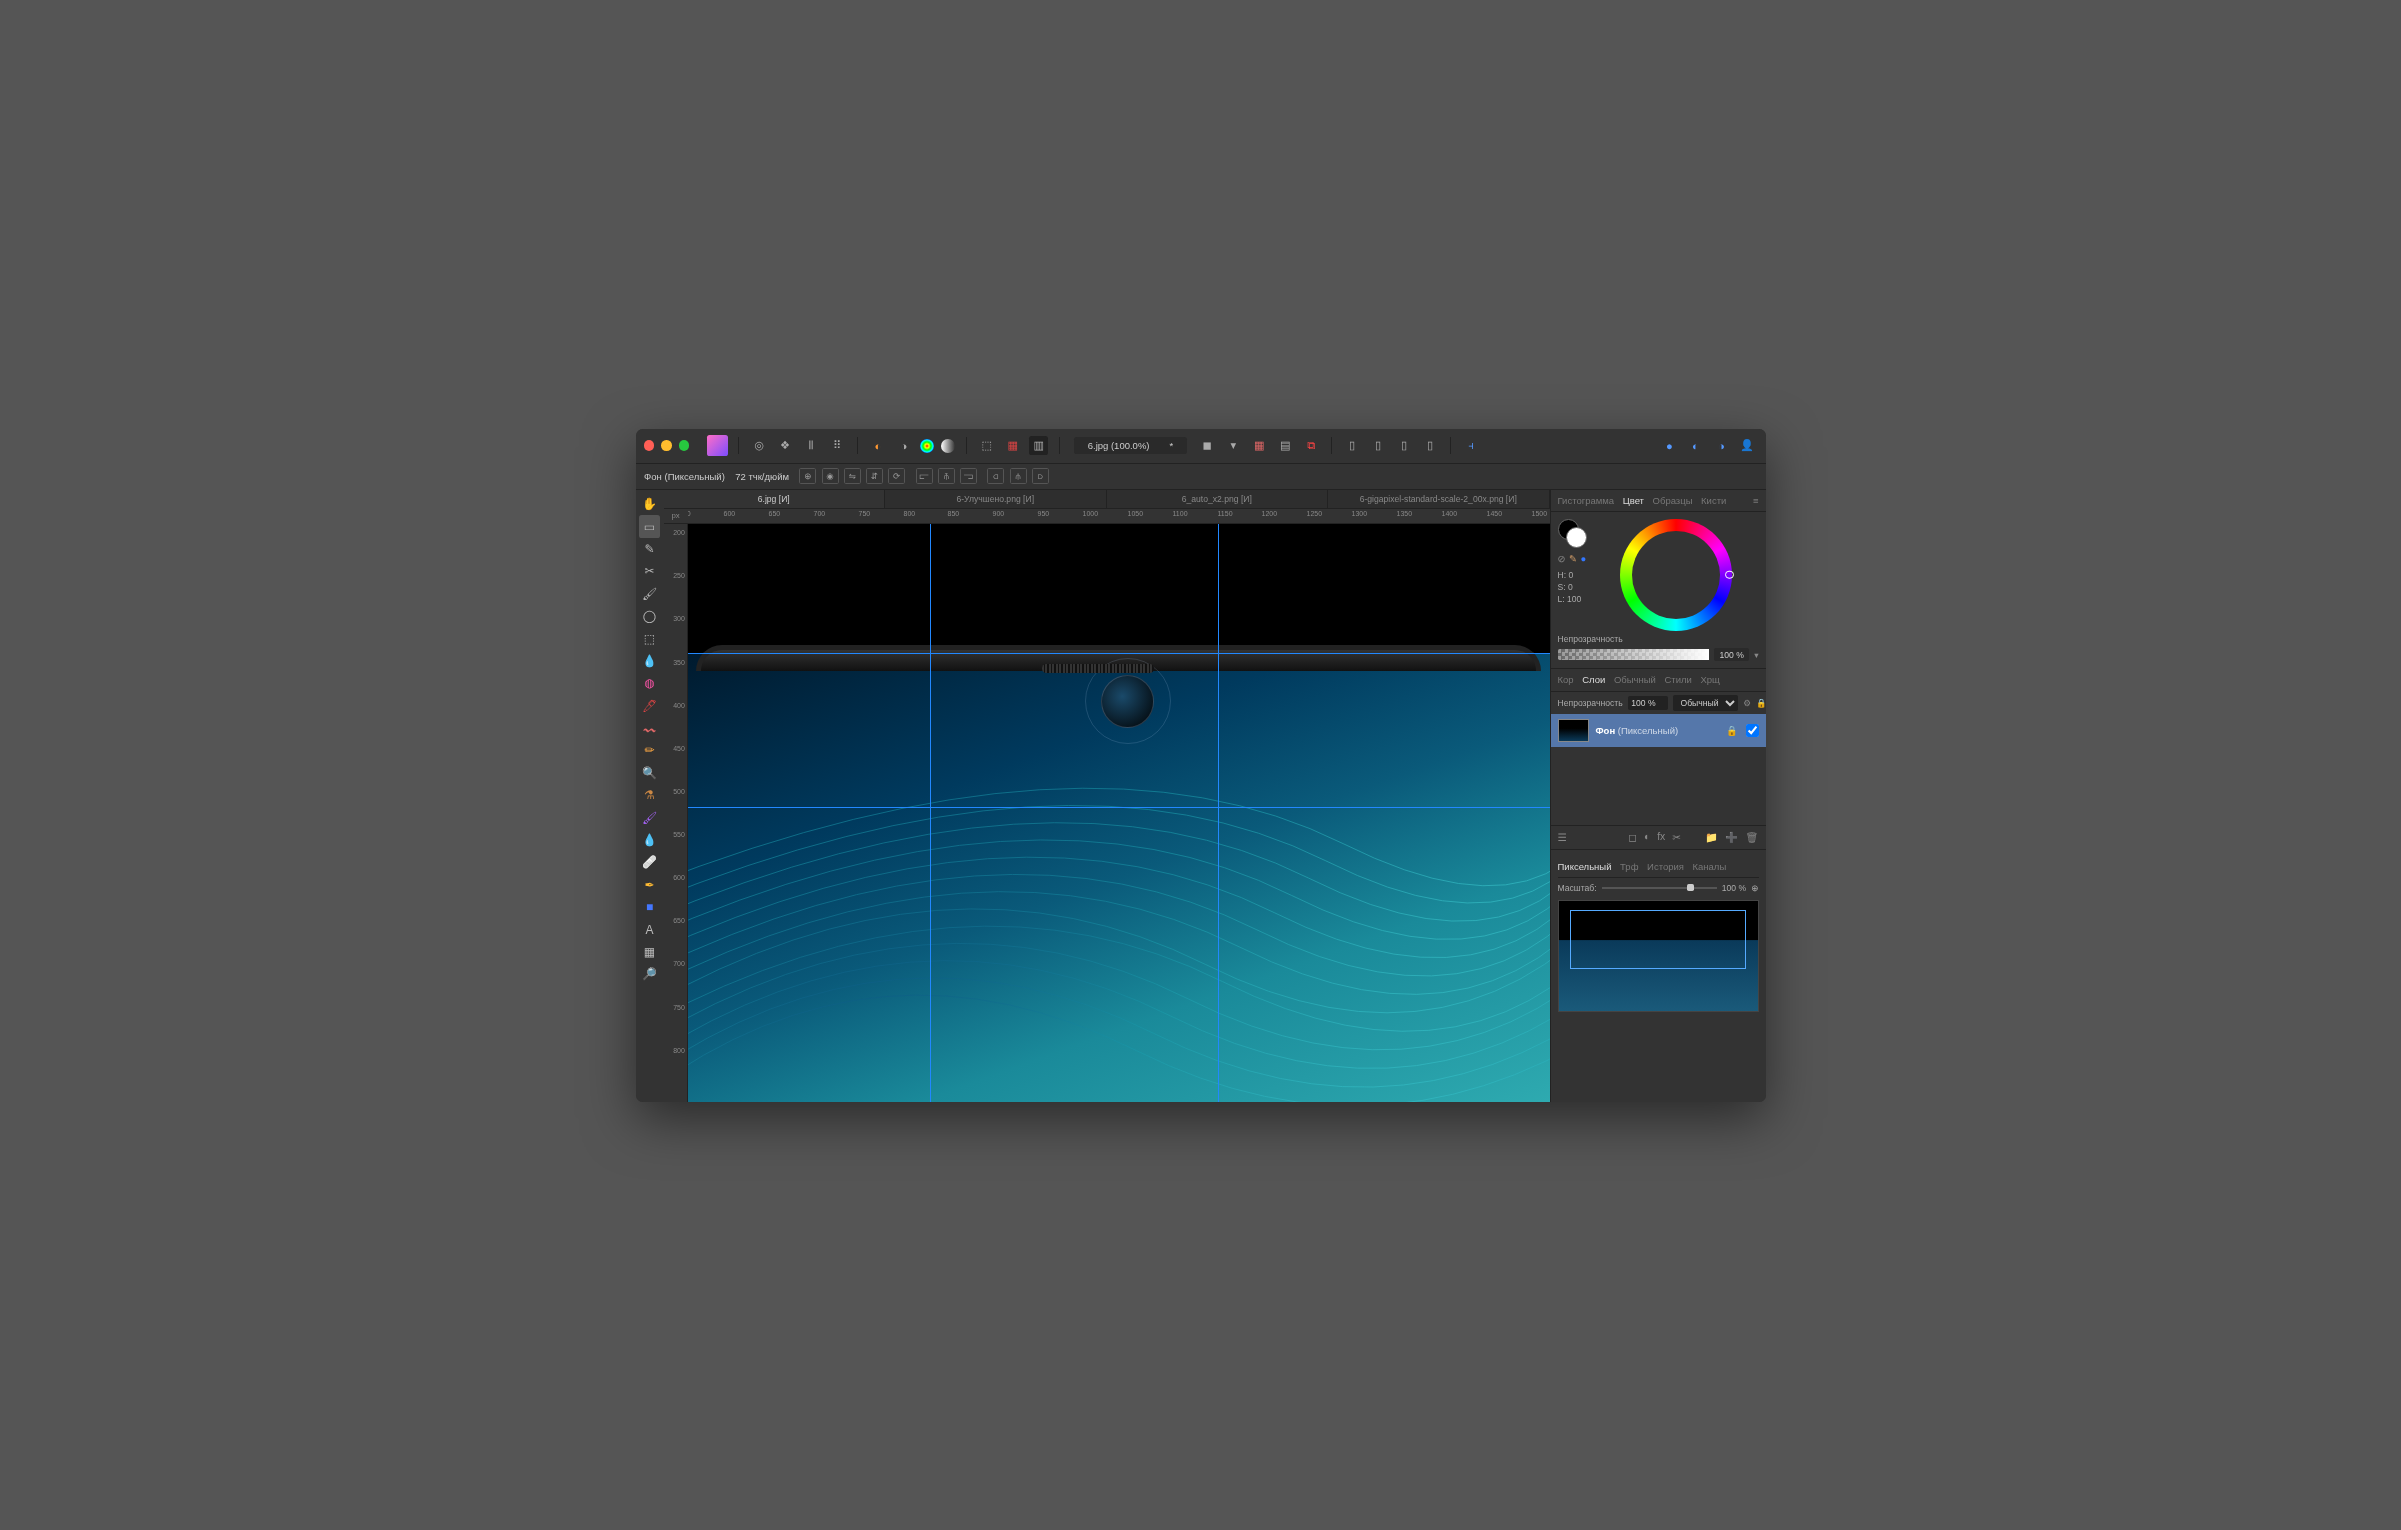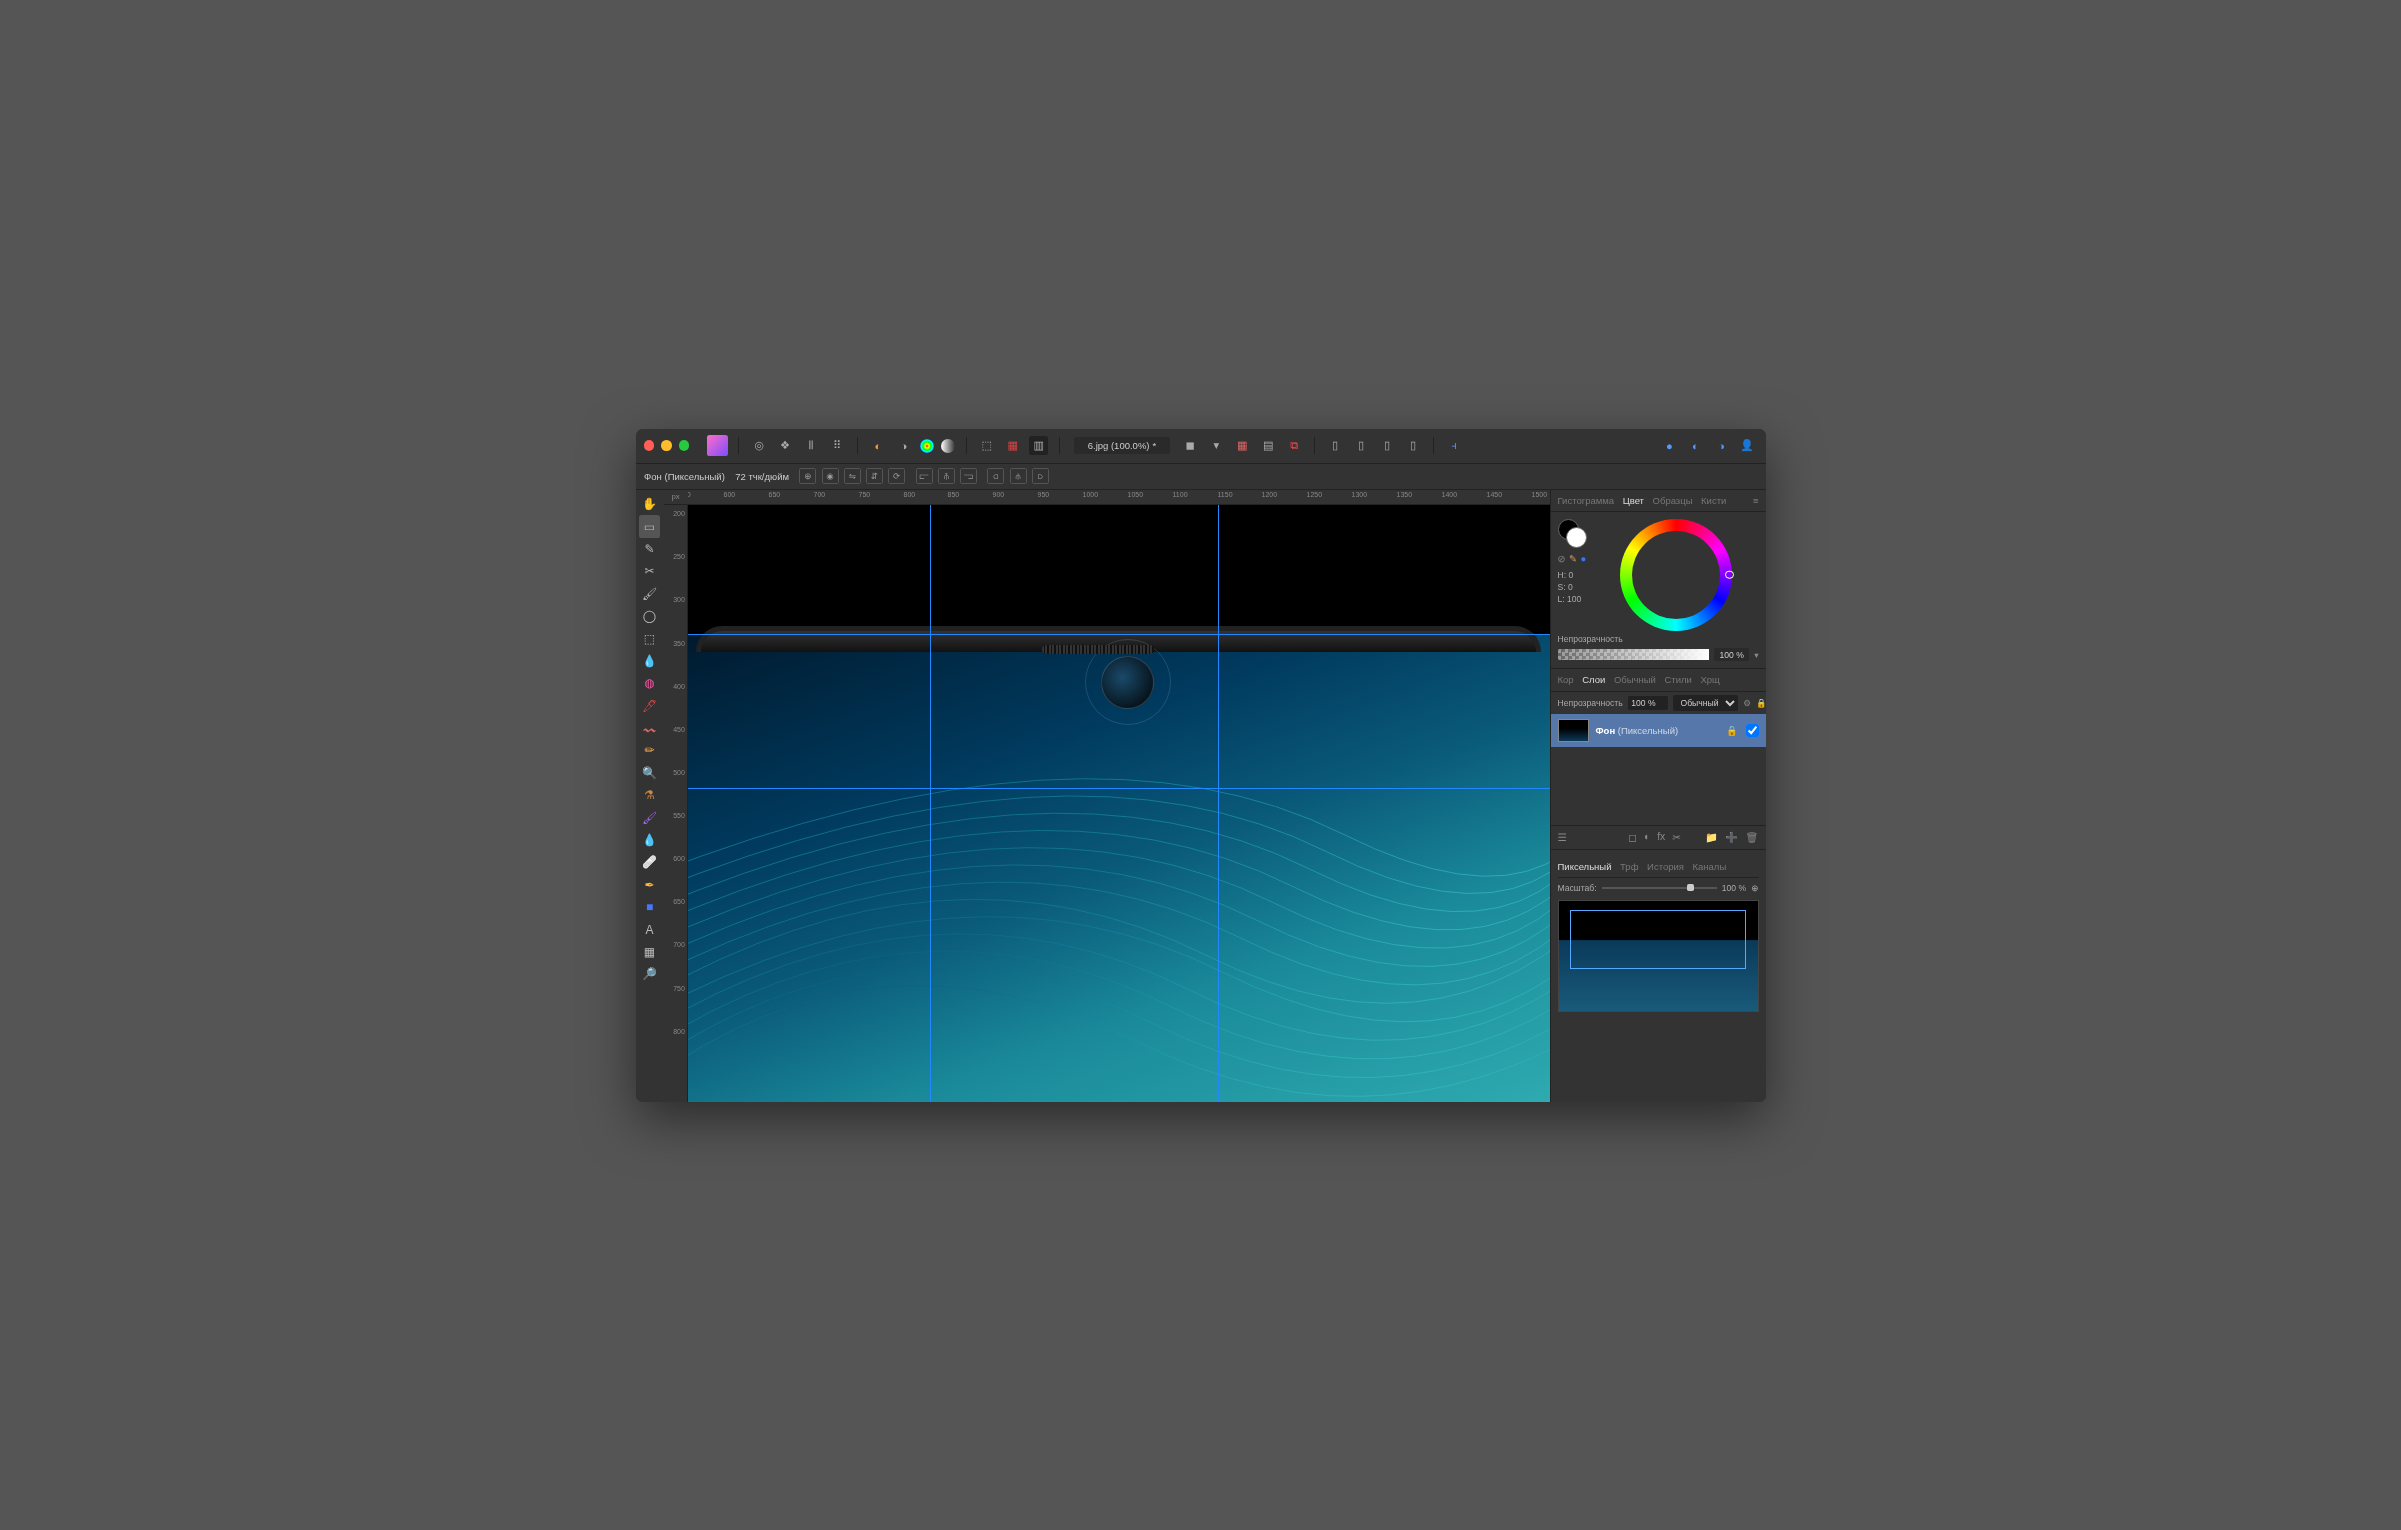--- a/index.html
+++ b/index.html
@@ -7,21 +7,21 @@
 .window { width:1130px; height:673px; background:#333; border-radius:7px; box-shadow:0 17px 52px rgba(0,0,0,.5); display:flex; flex-direction:column; overflow:hidden; position:relative; }
 
 
 .titlebar { height:35px; background:#333; display:flex; align-items:center; padding:0 8.6px; gap:7px; border-bottom:0.9px solid #222; }
 .traffic { display:flex; gap:7px; margin-right:10.4px; }
 .dot { width:10.4px; height:10.4px; border-radius:50%; }
 .dot.red{background:#ff5f56}.dot.yel{background:#ffbd2e}.dot.grn{background:#27c93f}
 .t-icon{width:19px;height:19px;display:flex;align-items:center;justify-content:center;color:#aaa;font-size:11.2px;border-radius:2.6px;}
 .t-icon.on{background:#222;}
 .logo{width:21px;height:21px;background:linear-gradient(135deg,#ff6ec7,#7c4dff);border-radius:2.6px;}
-.doctitle{background:#2a2a2a;padding:2.6px 14px;border-radius:2.6px;color:#ccc;font-size:9.5px;margin:0 3.5px;display:flex;align-items:center;gap:3px;}
+.doctitle{background:#2a2a2a;padding:2.6px 14px;border-radius:2.6px;color:#ccc;font-size:9.5px;margin:0 3.5px;display:flex;align-items:center;gap:20px;}
 .sep{width:0.9px;height:17px;background:#222;margin:0 3.5px;}
 
 
 .ctxbar{height:26px;background:#333;display:flex;align-items:center;padding:0 8.6px;gap:10.4px;color:#ccc;font-size:9.5px;border-bottom:0.9px solid #222;}
 .ctx-group{display:flex;gap:5.2px;align-items:center;}
 .ctx-btn{width:17px;height:15.5px;border:0.9px solid #555;border-radius:1.7px;display:flex;align-items:center;justify-content:center;font-size:8.6px;color:#999;}
 
 
 .main{flex:1;display:flex;overflow:hidden;}
 .toolbar{width:28px;background:#333;display:flex;flex-direction:column;align-items:center;padding-top:3.5px;gap:0;}
@@ -174,20 +174,34 @@
       <div class="tool" style="color:#5ad">💧</div>
       <div class="tool" style="color:#d98">🩹</div>
       <div class="tool" style="color:#fb3">✒</div>
       <div class="tool" style="color:#47f">■</div>
       <div class="tool">A</div>
       <div class="tool">▦</div>
       <div class="tool" style="color:#5bf">🔎</div>
     </div>
 
     <div class="center">
+      <div class="doctabs">
+        <div class="doctab active">
+            <span>6.jpg [И]</span>
+          </div>
+        <div class="doctab">
+            <span>6-Улучшено.png [И]</span>
+          </div>
+        <div class="doctab">
+            <span>6_auto_x2.png [И]</span>
+          </div>
+        <div class="doctab">
+            <span>6-gigapixel-standard-scale-2_00x.png [И]</span>
+          </div>
+      </div>
       <div class="ruler-h">
         <div class="unit-label">px</div>
         <div class="ruler-track" id="h-ruler">
             <span class="tick" style="left: -8.6px;">550</span>
             <span class="tick" style="left: 36px;">600</span>
             <span class="tick" style="left: 81px;">650</span>
             <span class="tick" style="left: 126px;">700</span>
             <span class="tick" style="left: 171px;">750</span>
             <span class="tick" style="left: 216px;">800</span>
             <span class="tick" style="left: 260px;">850</span>

